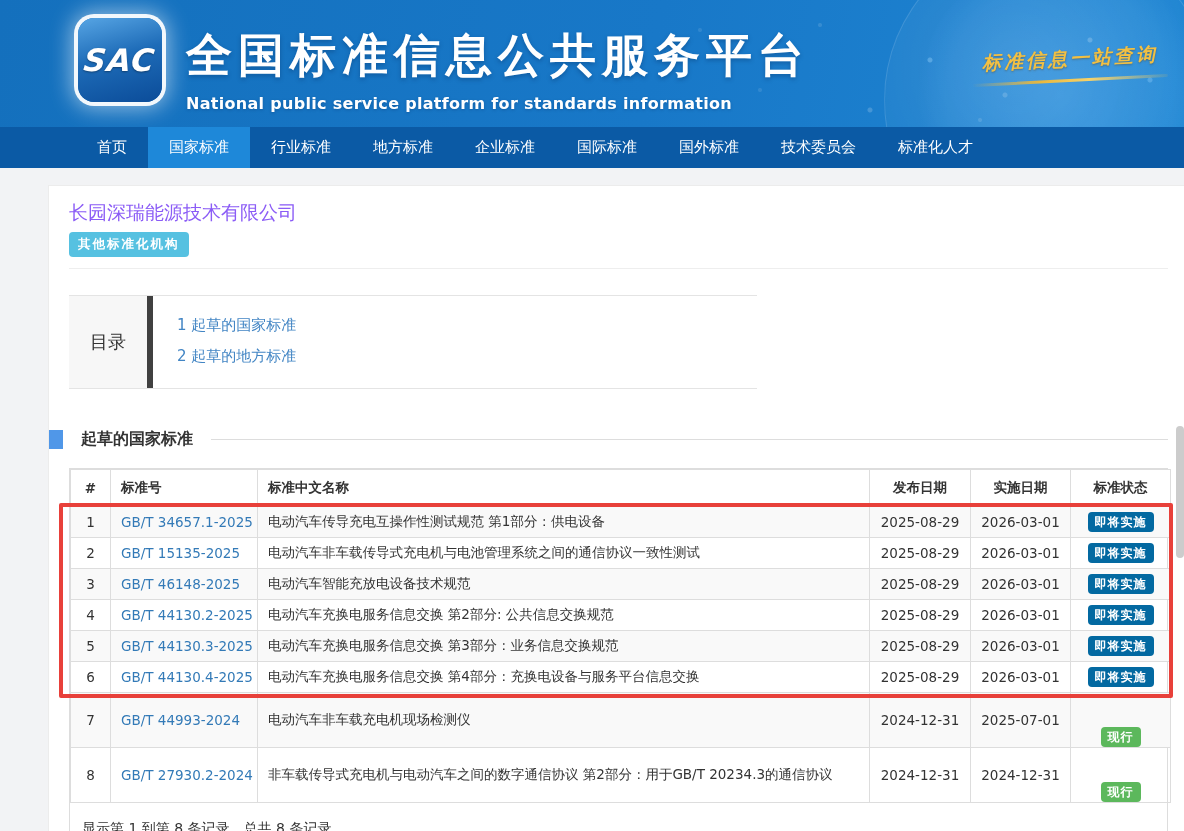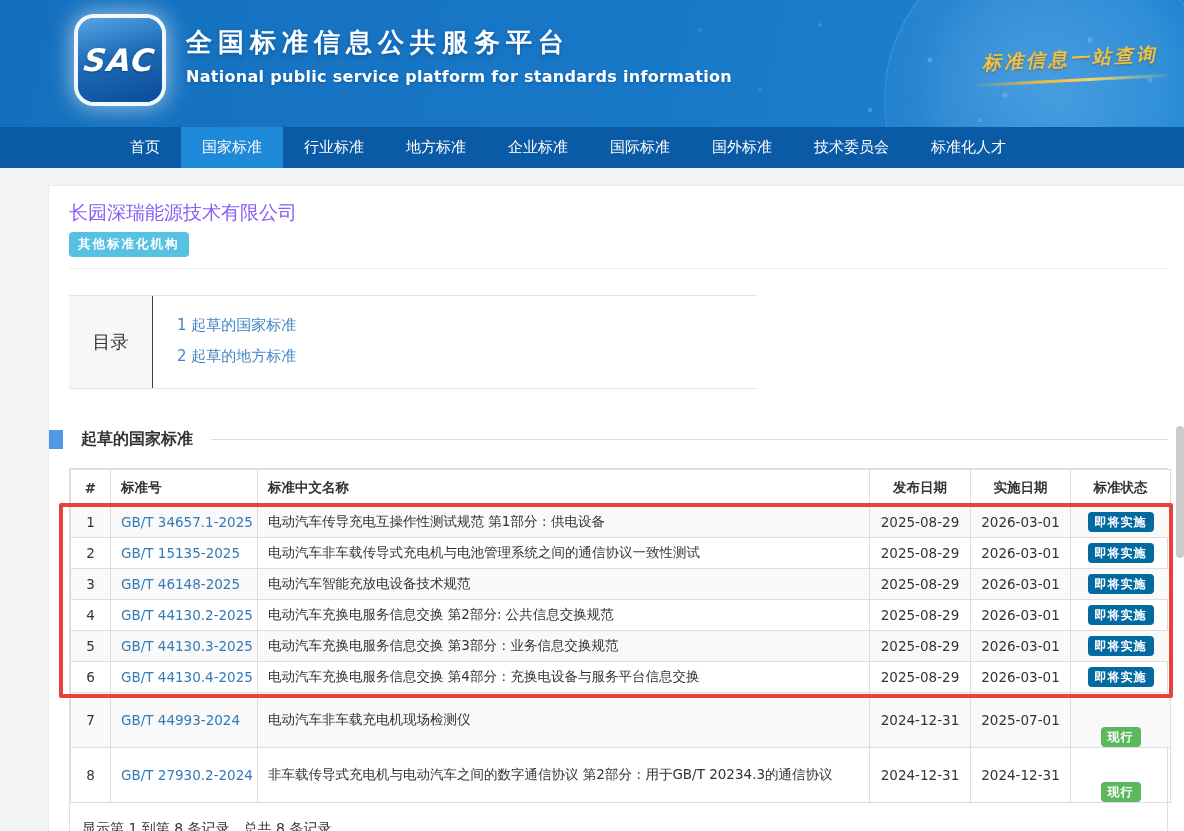--- a/index.html
+++ b/index.html
@@ -46,21 +46,21 @@
     box-shadow: 0 0 0 4px rgba(255,255,255,0.92), 0 0 22px 6px rgba(255,255,255,0.55);
     display: flex; align-items: center; justify-content: center;
   }
   .sac-logo span {
     color: #fff; font-size: 31px; font-weight: 700; font-style: italic;
     letter-spacing: 1px; transform: skewX(-6deg);
     text-shadow: 0 1px 2px rgba(0,0,0,0.35);
   }
   .title-block { position: absolute; left: 186px; top: 25px; color: #fff; }
   .title-block h1 {
-    font-size: 26px; font-weight: 700; letter-spacing: 6px;
+    font-size: 46px; font-weight: 700; letter-spacing: 6px;
     text-shadow: 0 2px 4px rgba(0,40,90,0.35);
     white-space: nowrap;
   }
   .title-block .subtitle {
     margin-top: 7px; font-size: 16px; font-weight: 600; letter-spacing: 0.3px;
     text-shadow: 0 1px 3px rgba(0,40,90,0.3);
     white-space: nowrap;
   }
   .slogan {
     position: absolute; right: 26px; top: 46px;
@@ -72,21 +72,21 @@
   .slogan-underline {
     position: absolute; right: 16px; top: 79px;
     width: 196px; height: 3px; transform: rotate(-3deg);
     background: linear-gradient(to right, rgba(242,192,67,0) 0%, #e9b83d 35%, #f6d26a 60%, rgba(242,192,67,0.1) 100%);
     border-radius: 2px;
   }
 
   
   .main-nav {
     height: 41px; background: #0b5aa5;
-    display: flex; align-items: stretch; padding-left: 109px;
+    display: flex; align-items: stretch; padding-left: 76px;
   }
   .nav-item {
     display: flex; align-items: center; padding: 0 21px;
     color: #fff; font-size: 15px; cursor: pointer; white-space: nowrap;
     text-decoration: none;
   }
   .nav-item.active { background: #1e88d9; }
 
   
   .main-area { position: relative; height: 663px; background: #f2f3f5; }
@@ -105,21 +105,21 @@
   }
   .top-divider { margin: 11px 16px 0 20px; border-top: 1px solid #eee; }
 
   .toc {
     margin: 26px 0 0 20px; width: 688px;
     border-top: 1px solid #e4e4e4; border-bottom: 1px solid #e4e4e4;
     display: flex;
   }
   .toc-label {
     width: 84px; min-height: 92px; background: #f7f7f7;
-    border-right: 1px solid #404040;
+    border-right: 6px solid #404040;
     display: flex; align-items: center; justify-content: center;
     font-size: 18px; color: #333;
   }
   .toc-links { padding: 14px 0 10px 24px; }
   .toc-link {
     display: block; color: #4285c4; font-size: 15px; line-height: 31px;
     text-decoration: none; cursor: pointer;
   }
 
   .section-head { margin: 40px 0 0 0; display: flex; align-items: center; }

